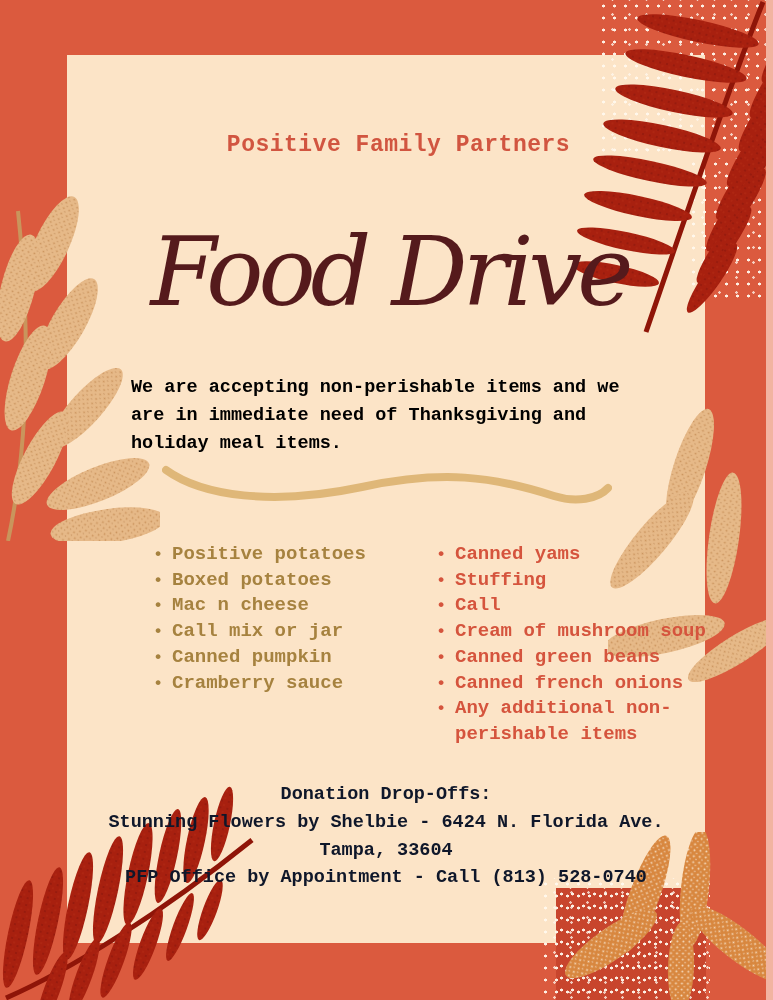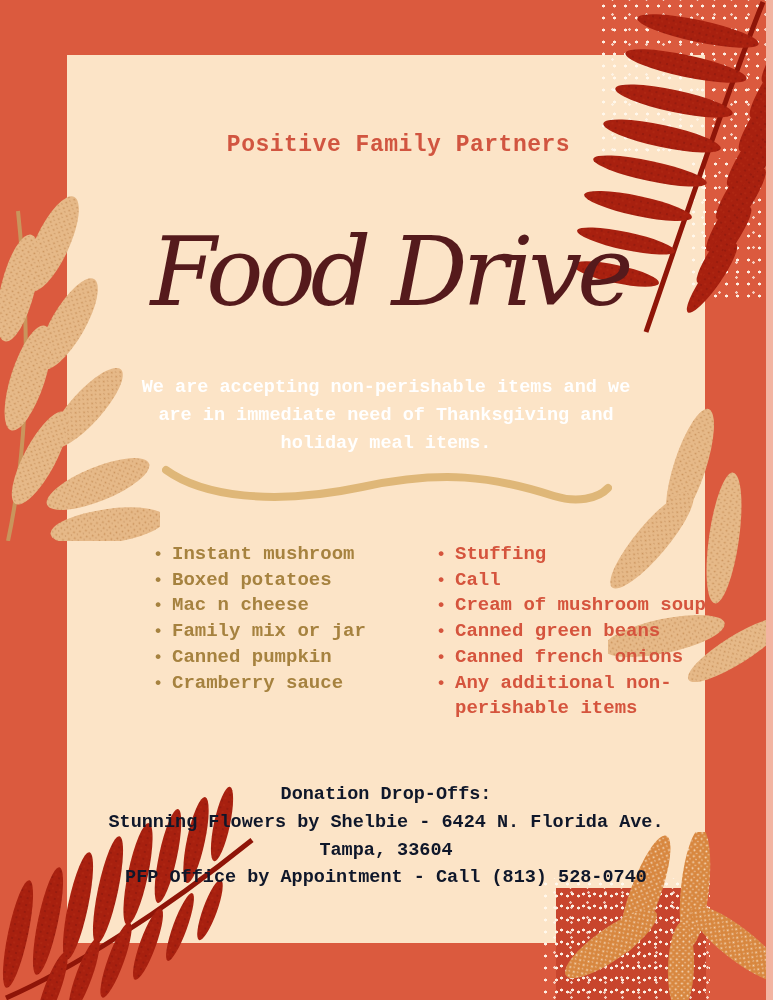--- a/index.html
+++ b/index.html
@@ -39,22 +39,22 @@
   .org-name{
     position:absolute; top:132px; left:12px; width:100%; text-align:center;
     font-size:23px; font-weight:bold; letter-spacing:.5px; color:#D15540;
   }
   .title{
     position:absolute; top:192px; left:3px; width:100%; text-align:center;
     font-family:"DejaVu Serif", serif; font-style:italic;
     font-size:95px; line-height:160px; letter-spacing:-5px; color:#551A1C;
   }
   .intro{
-    position:absolute; top:374px; left:131px; width:510px; text-align:center;
-    font-size:18.5px; font-weight:bold; line-height:28px; color:#ffffff;
+    position:absolute; top:374px; left:131px; width:510px; text-align:left;
+    font-size:18.5px; font-weight:bold; line-height:28px; color:#000000;
   }
   .divider{position:absolute; top:462px; left:162px; z-index:4;}
   .lists{position:absolute; top:542px; left:0; width:100%;}
   ul.needs{list-style:none; margin:0; padding:0; position:absolute;}
   ul.needs li{
     font-size:19px; font-weight:bold; line-height:24.7px; padding-left:19px;
   }
   ul.needs li::before{content:"•"; display:inline-block; width:19px; margin-left:-19px; font-size:17px;}
   .needs-left{left:153px; width:268px; color:#A6823F;}
   .needs-right{left:436px; width:276px; color:#D5543D;}
@@ -295,28 +295,29 @@
       <div>are in immediate need of Thanksgiving and</div>
       <div>holiday meal items.</div>
     </div>
 
     <svg class="divider" width="450" height="48" viewBox="0 0 450 48">
       <path d="M4,8 C40,34 110,44 200,25 C280,8 330,14 392,34 C414,41 436,37 446,26" stroke="#DFB778" stroke-width="8" fill="none" stroke-linecap="round"></path>
     </svg>
 
     <div class="lists">
       <ul class="needs needs-left">
-        <li>Instant mushroom</li>
+        <li>Positive potatoes</li>
         <li>Boxed potatoes</li>
         <li>Mac n cheese</li>
-        <li>Family mix or jar</li>
+        <li>Call mix or jar</li>
         <li>Canned pumpkin</li>
         <li>Cramberry sauce</li>
       </ul>
       <ul class="needs needs-right">
+        <li>Canned yams</li>
         <li>Stuffing</li>
         <li>Call</li>
         <li>Cream of mushroom soup</li>
         <li>Canned green beans</li>
         <li>Canned french onions</li>
         <li>Any additional non-perishable items</li>
       </ul>
     </div>
 
     <div class="footer">

